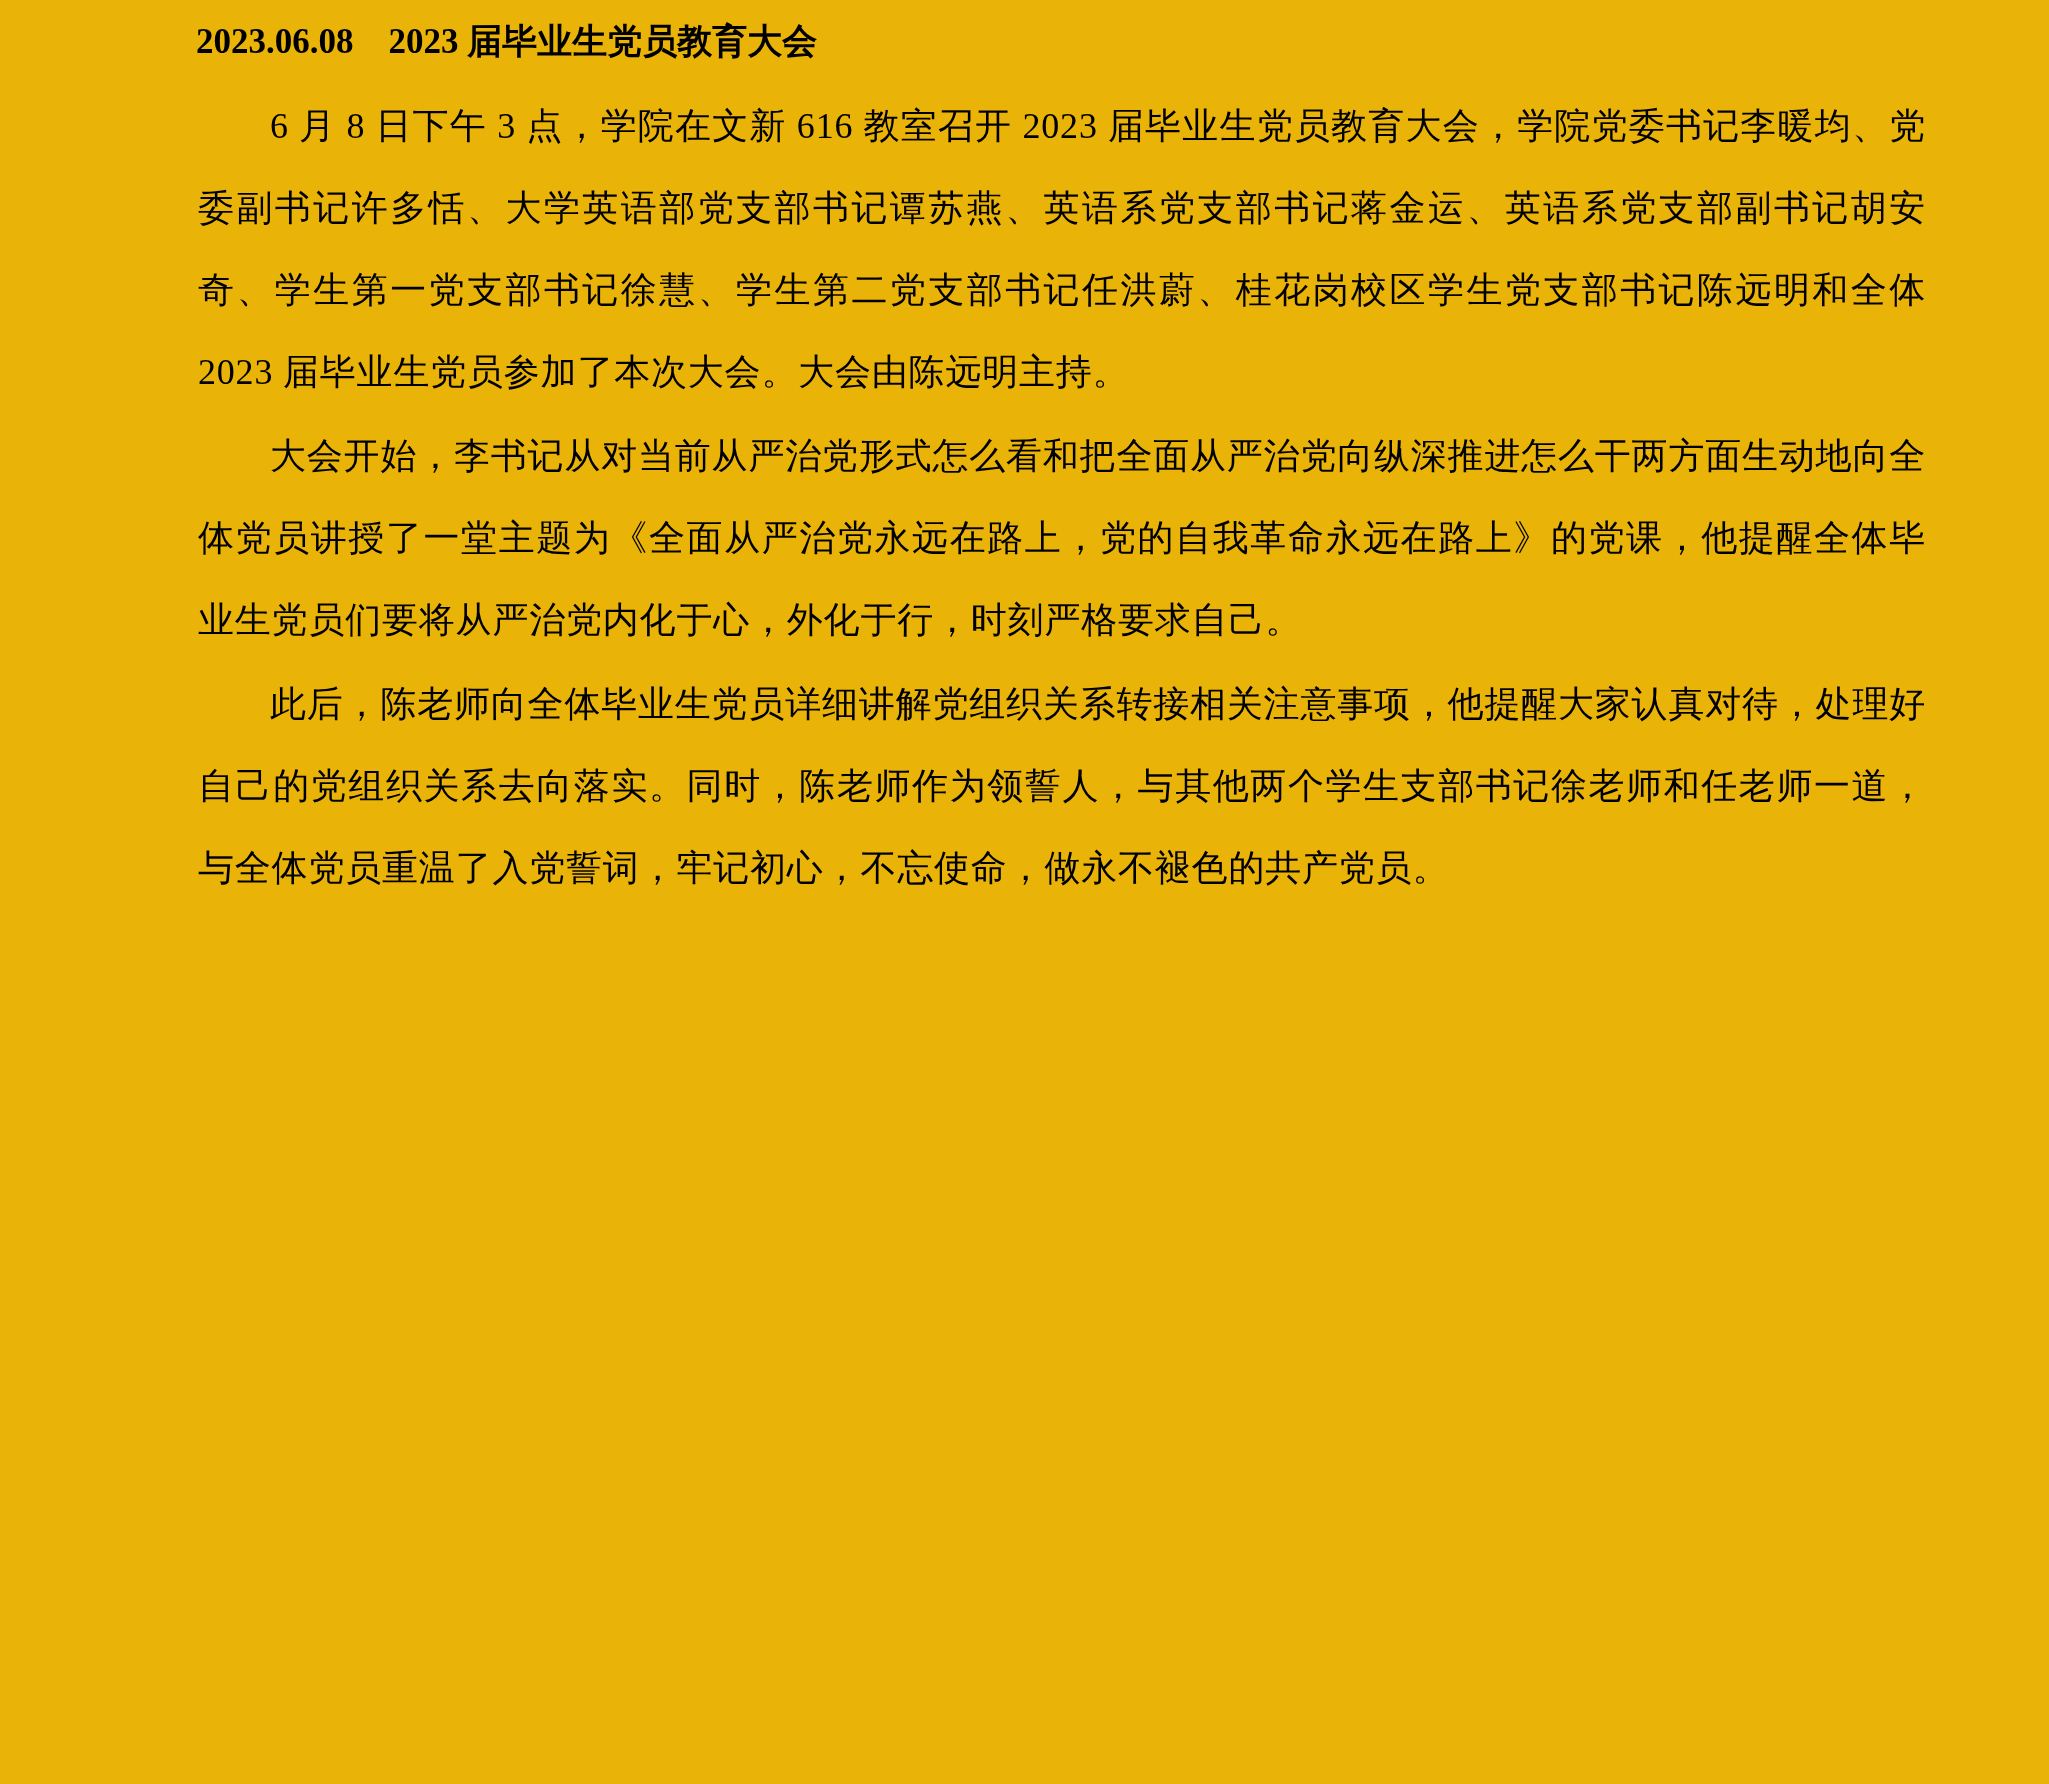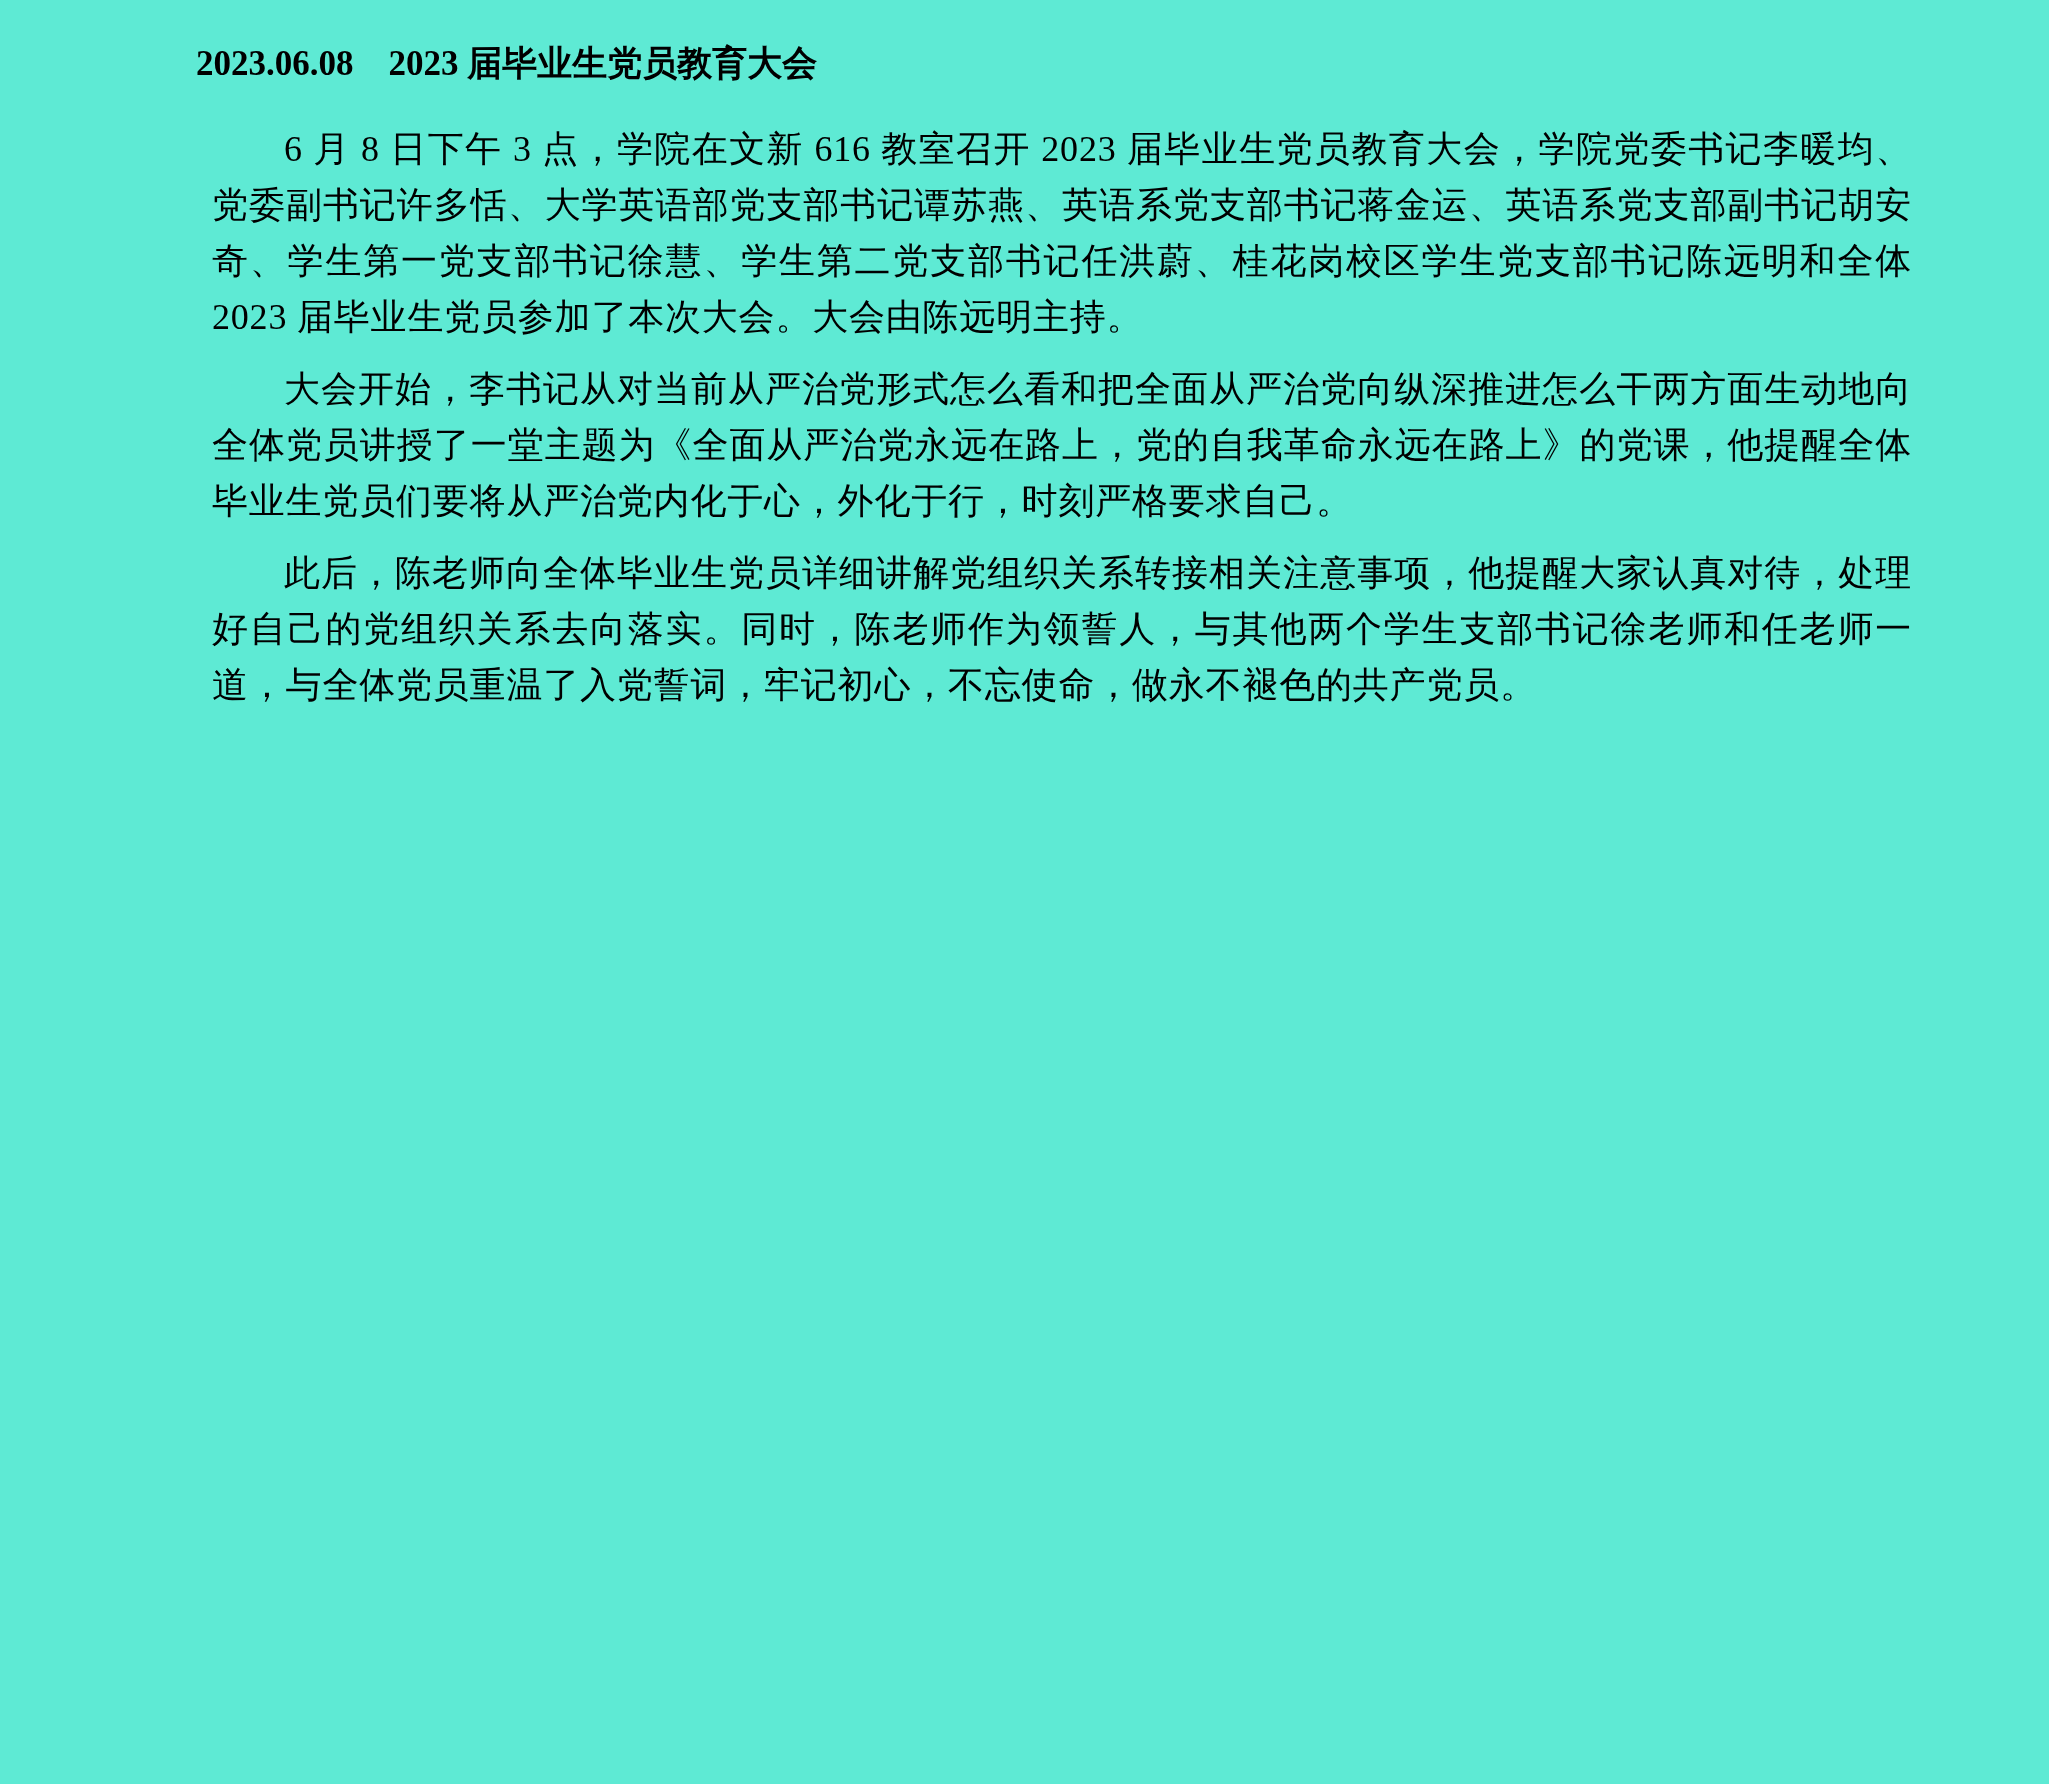--- a/index.html
+++ b/index.html
@@ -11,35 +11,35 @@
     width: 2050px;
     height: 1785px;
     overflow: hidden;
     font-family: "Liberation Serif", "DejaVu Serif", serif;
     color: #000000;
   }
   .page {
     box-sizing: border-box;
     width: 2050px;
     height: 1785px;
-    padding: 22px 122px 0 196px;
-    background: #5eead4;
+    padding: 0 122px 0 196px;
+    background: #eab308;
   }
   .doc-title {
     margin: 0;
     font-size: 35px;
     font-weight: bold;
     line-height: 83px;
     white-space: pre;
     text-align: left;
   }
   .doc-para {
-    margin: 16px;
+    margin: 2px;
     font-size: 36px;
-    line-height: 56px;
+    line-height: 82px;
     text-align: justify;
     text-indent: 2em;
     letter-spacing: 0.8px;
   }
 </style>
 </head>
 <body>
 
 <div class="page">
   <h1 class="doc-title">2023.06.08　2023 届毕业生党员教育大会</h1>

